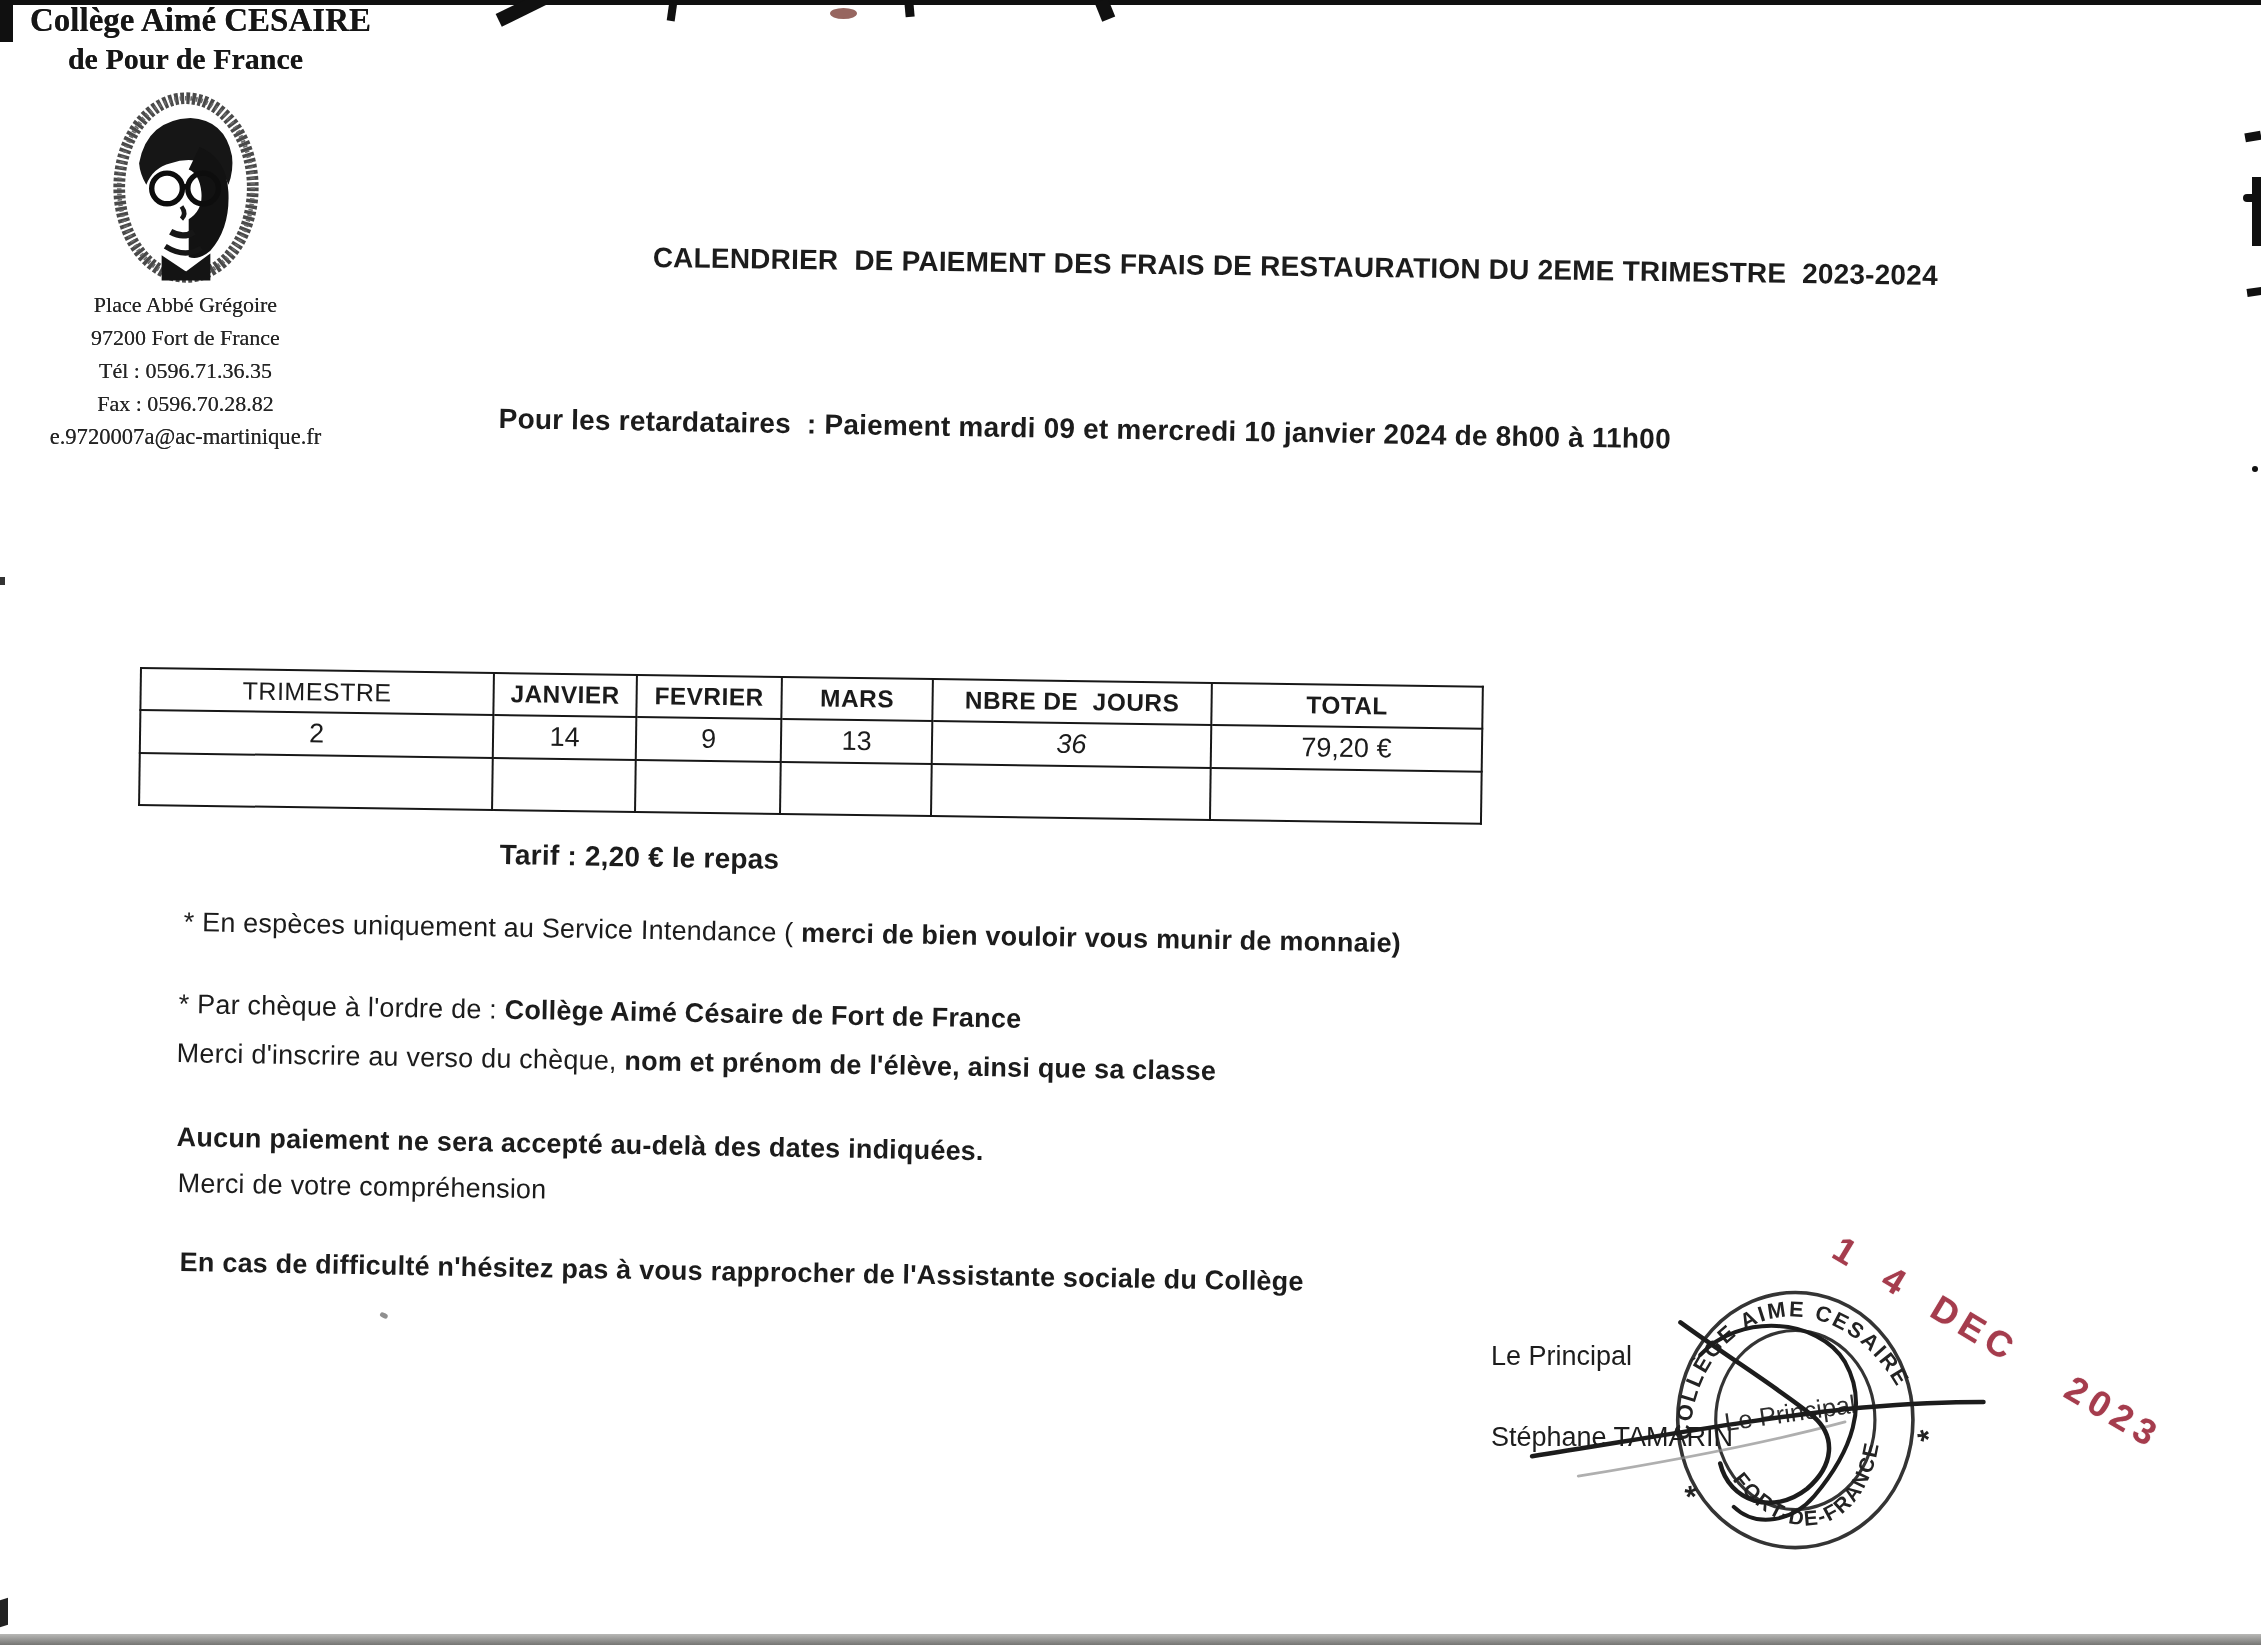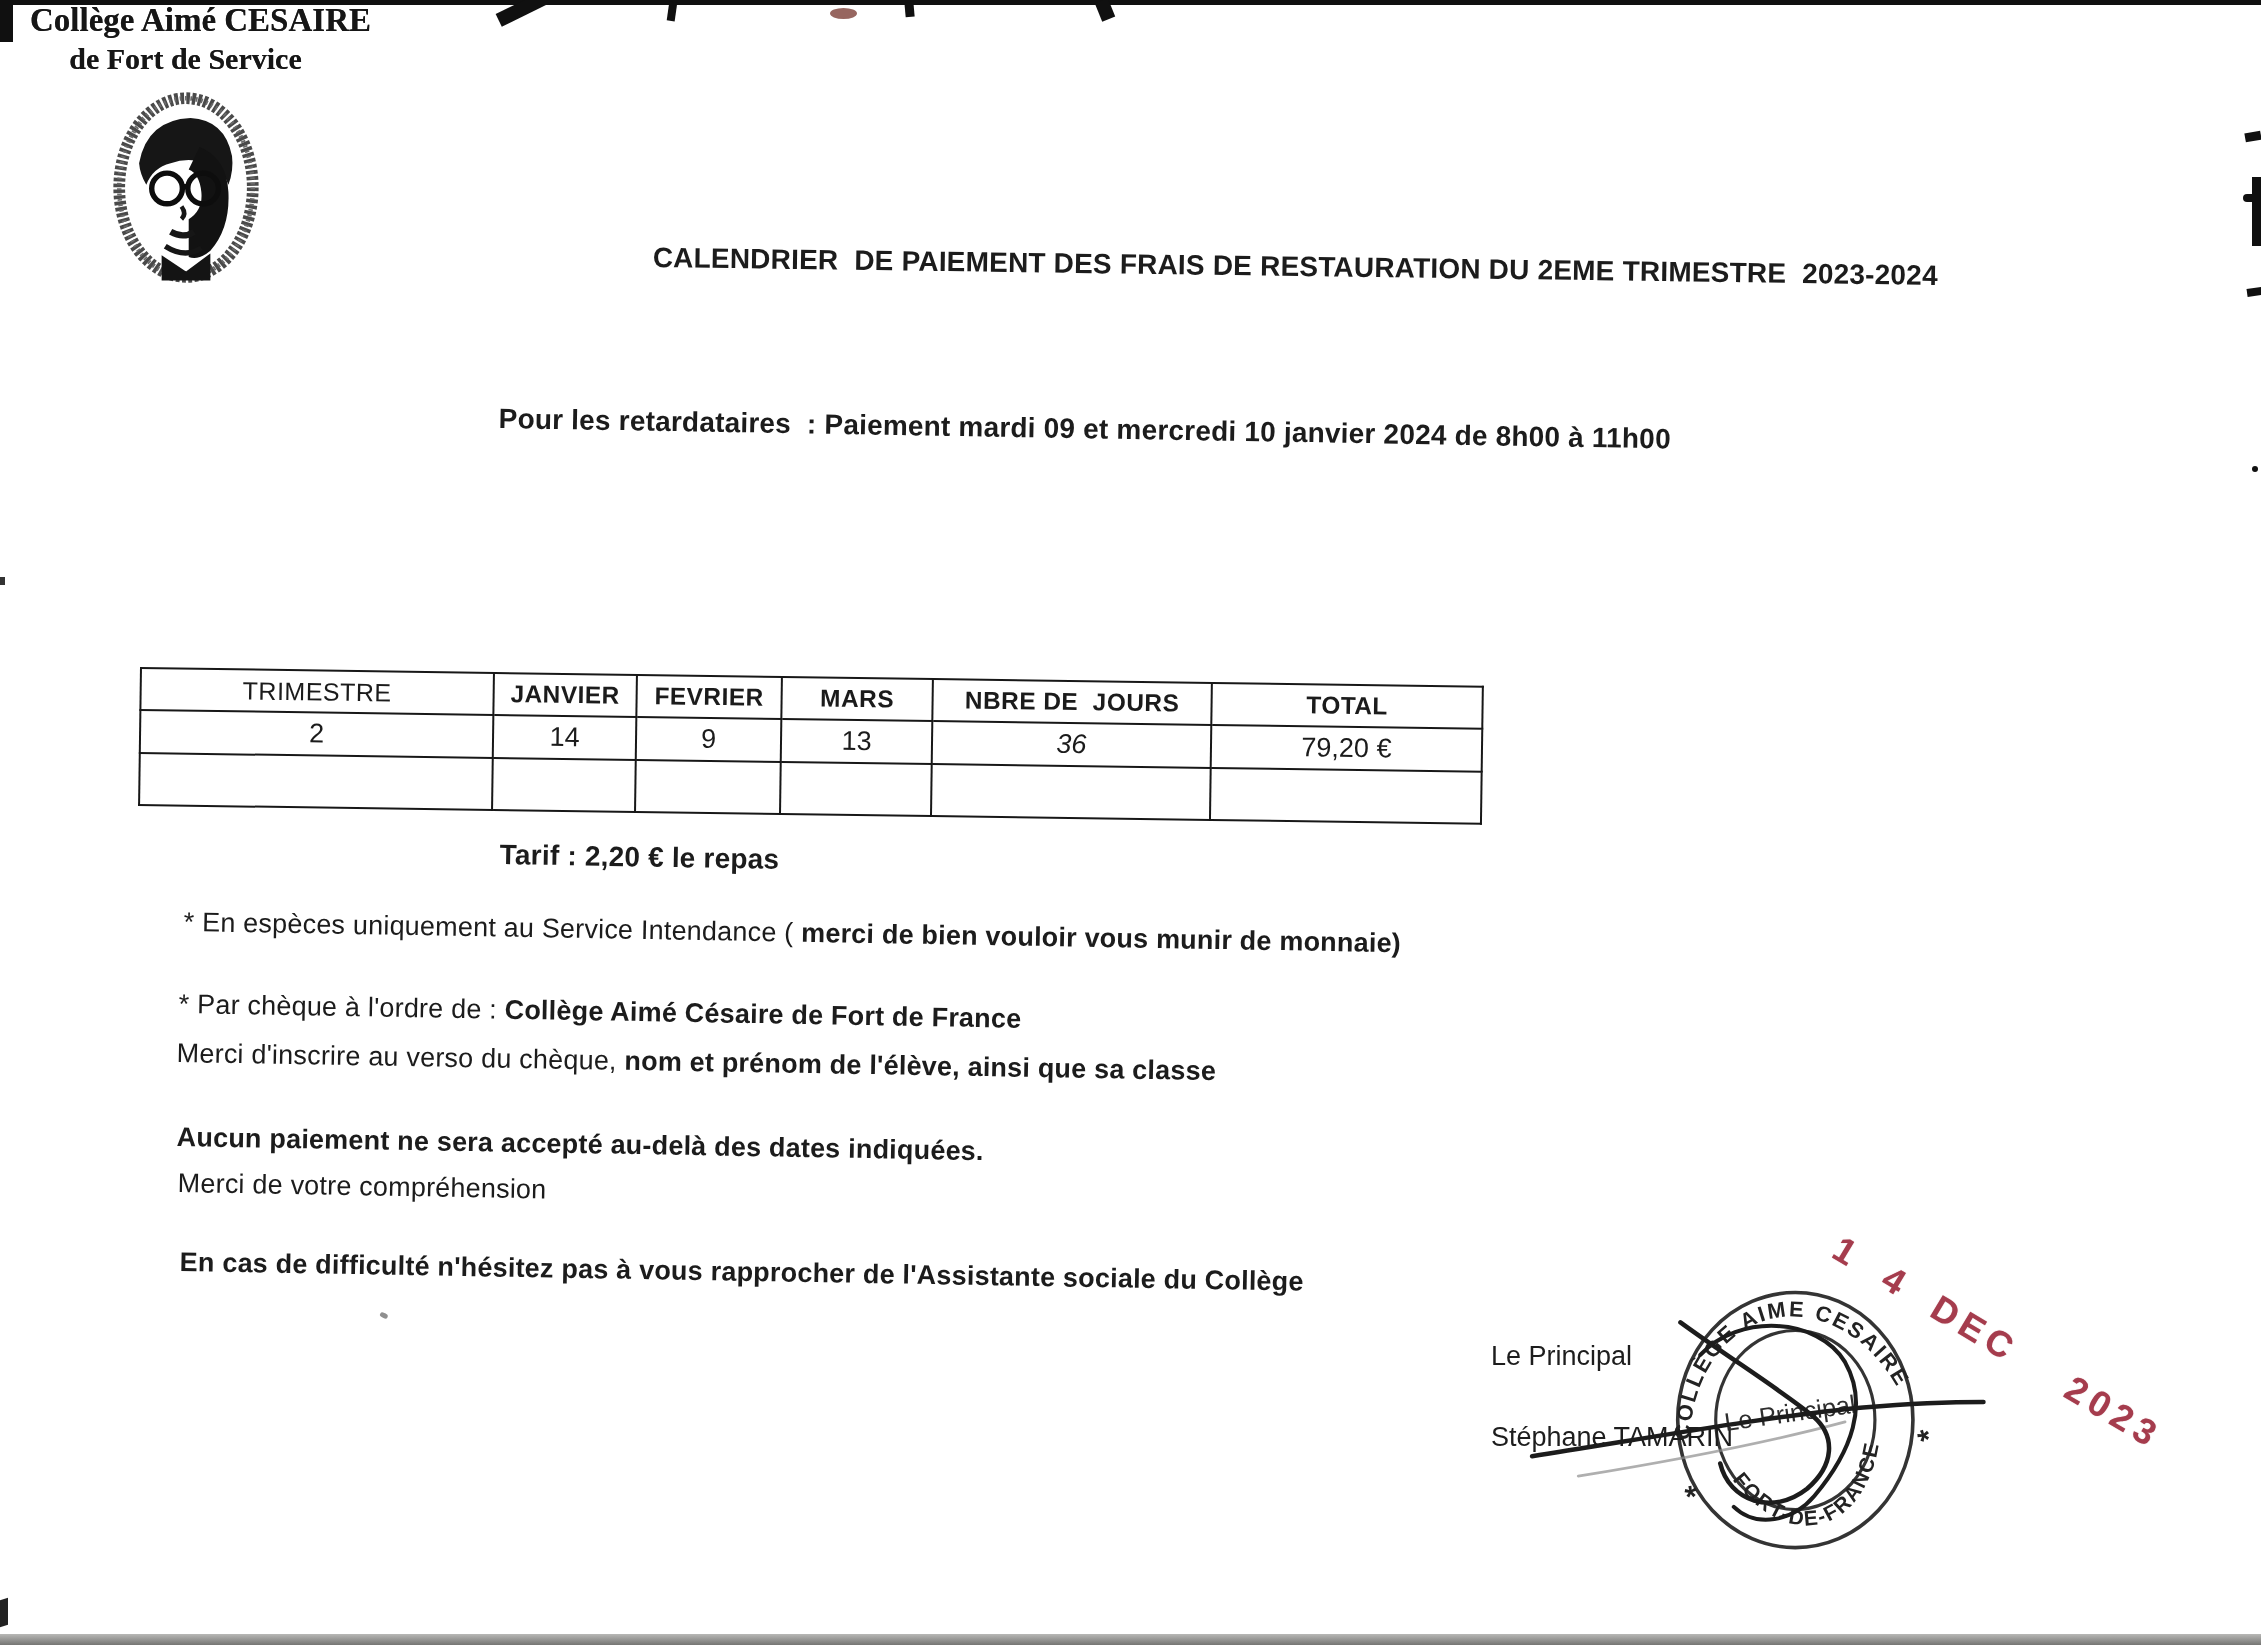--- a/index.html
+++ b/index.html
@@ -65,41 +65,48 @@
   <div class="artifact" style="left:2252px;top:466px;width:6.3px;height:6.3px;border-radius:50%;"></div>
 
   <div class="artifact" style="left:0;top:577px;width:5.4px;height:8.1px;background:#333;"></div>
   <div class="artifact" style="left:380px;top:1313px;width:8.1px;height:4.5px;background:#8f8f8f;transform:rotate(28deg);border-radius:40%;"></div>
   <div class="artifact" style="left:0;top:1599px;width:8.1px;height:27px;background:#222;transform:skewY(-18deg);"></div>
 
   <div class="artifact" style="left:0;top:1634px;width:2262px;height:11.8px;background:linear-gradient(#b8b8b6,#6f6f6d);border-bottom:1.8px solid #4c4c4a;"></div>
 
   <div class="letterhead">
     <div class="lh-name serif ink">Collège Aimé CESAIRE</div>
-    <div class="lh-name2 serif ink">de Fort de Service</div>
+    <div class="lh-name2 serif ink">de Pour de France</div>
 
     <svg class="lh-logo" width="154" height="194" viewBox="0 0 170 215">
       <ellipse cx="85" cy="107" rx="74" ry="99" fill="none" stroke="#4a4a4a" stroke-width="13" stroke-dasharray="4 2.5"></ellipse>
       <ellipse cx="85" cy="107" rx="74" ry="99" fill="none" stroke="#6a6a6a" stroke-width="5" stroke-dasharray="2 4"></ellipse>
 
       <path d="M33,80 Q42,32 90,30 Q128,32 136,72 Q138,88 132,104 Q124,82 108,80 Q88,73 68,80 Q48,85 41,104 Q34,92 33,80 Z" fill="#161616"></path>
 
       <path d="M100,62 Q130,74 132,112 Q134,152 112,177 Q99,188 88,184 L88,142 Q104,132 102,112 Q100,92 88,87 Z" fill="#121212"></path>
 
       <circle cx="64" cy="108" r="17" fill="none" stroke="#0d0d0d" stroke-width="6"></circle>
       <circle cx="104" cy="108" r="17" fill="none" stroke="#0d0d0d" stroke-width="6"></circle>
       <line x1="81" y1="106" x2="87" y2="106" stroke="#0d0d0d" stroke-width="6"></line>
 
       <path d="M80,128 q6,8 0,14" fill="none" stroke="#161616" stroke-width="5"></path>
       <path d="M68,156 q14,8 26,0" fill="none" stroke="#161616" stroke-width="7"></path>
       <path d="M62,172 q22,14 40,2" fill="none" stroke="#161616" stroke-width="6"></path>
 
       <path d="M58,182 L85,200 L112,180 L112,210 L58,210 Z" fill="#141414"></path>
     </svg>
 
+    <div class="lh-addr serif">
+      <div class="ink">Place Abbé Grégoire</div>
+      <div class="ink">97200 Fort de France</div>
+      <div class="ink">Tél : 0596.71.36.35</div>
+      <div class="ink">Fax : 0596.70.28.82</div>
+      <div class="ink" style="font-size:22.6px;">e.9720007a@ac-martinique.fr</div>
+    </div>
   </div>
 
   <div class="line b r08" style="left:653px;top:242px;font-size:28px;">CALENDRIER  DE PAIEMENT DES FRAIS DE RESTAURATION DU 2EME TRIMESTRE  2023-2024</div>
 
   <div class="line b r1" style="left:499px;top:403px;font-size:28px;"><span>Pour les retardataires</span><span>  : Paiement mardi 09 et mercredi 10 janvier 2024 de 8h00 à 11h00</span></div>
 
   <table class="caltable">
     <colgroup>
       <col style="width:353px">
         <col style="width:143px">

